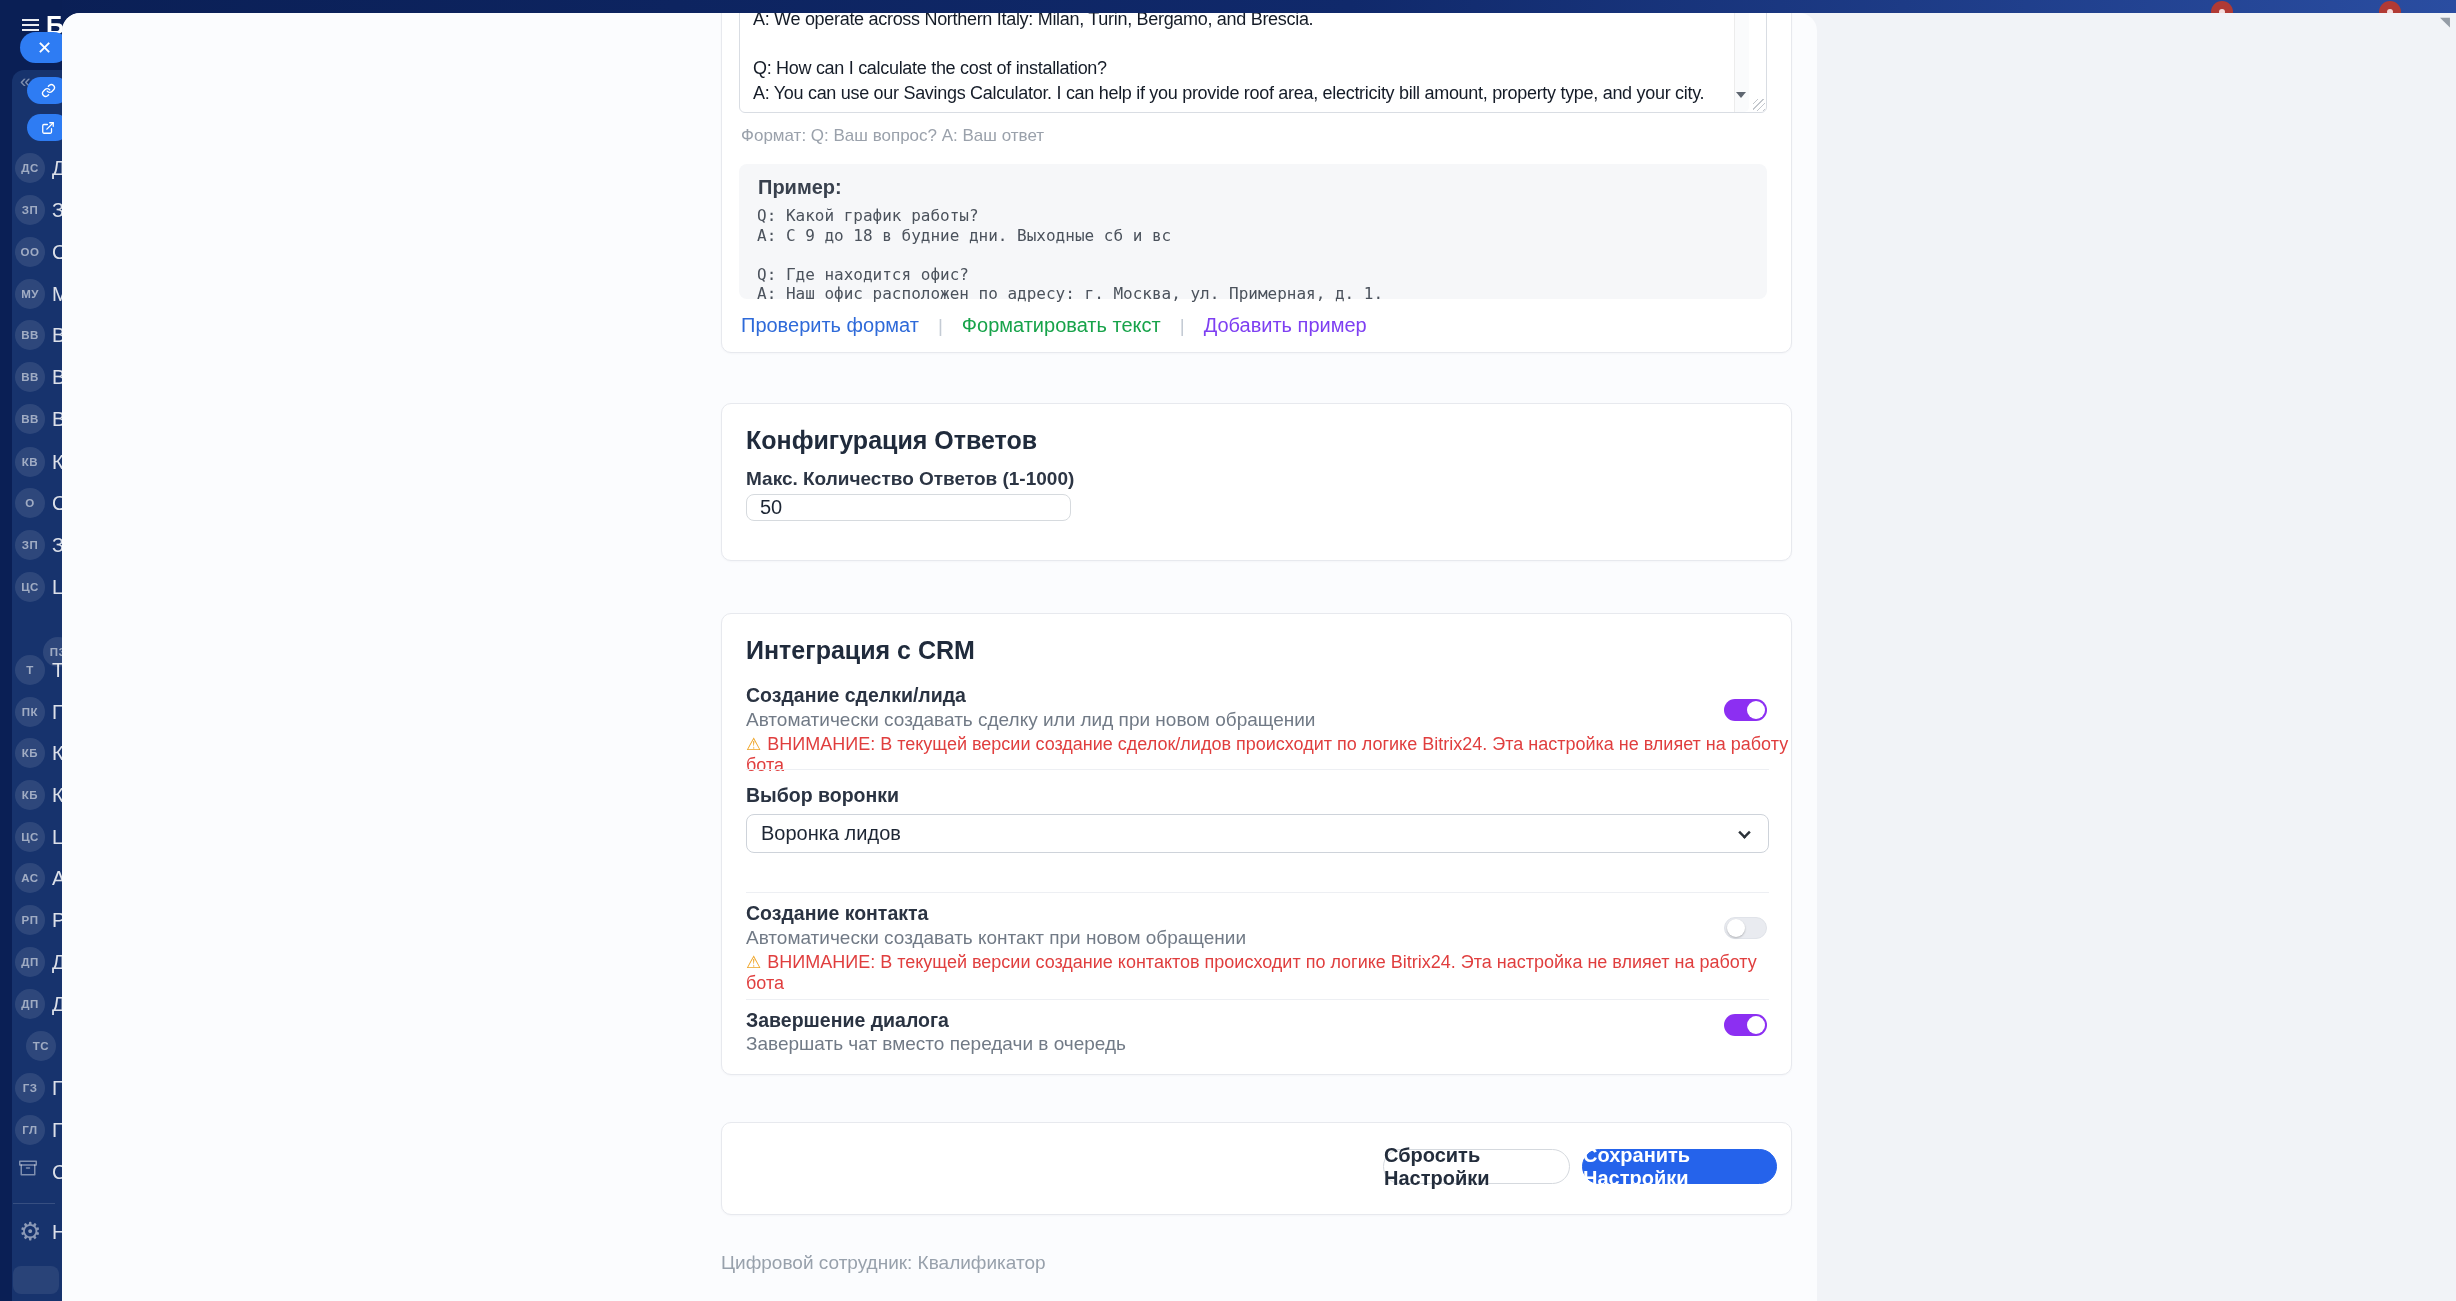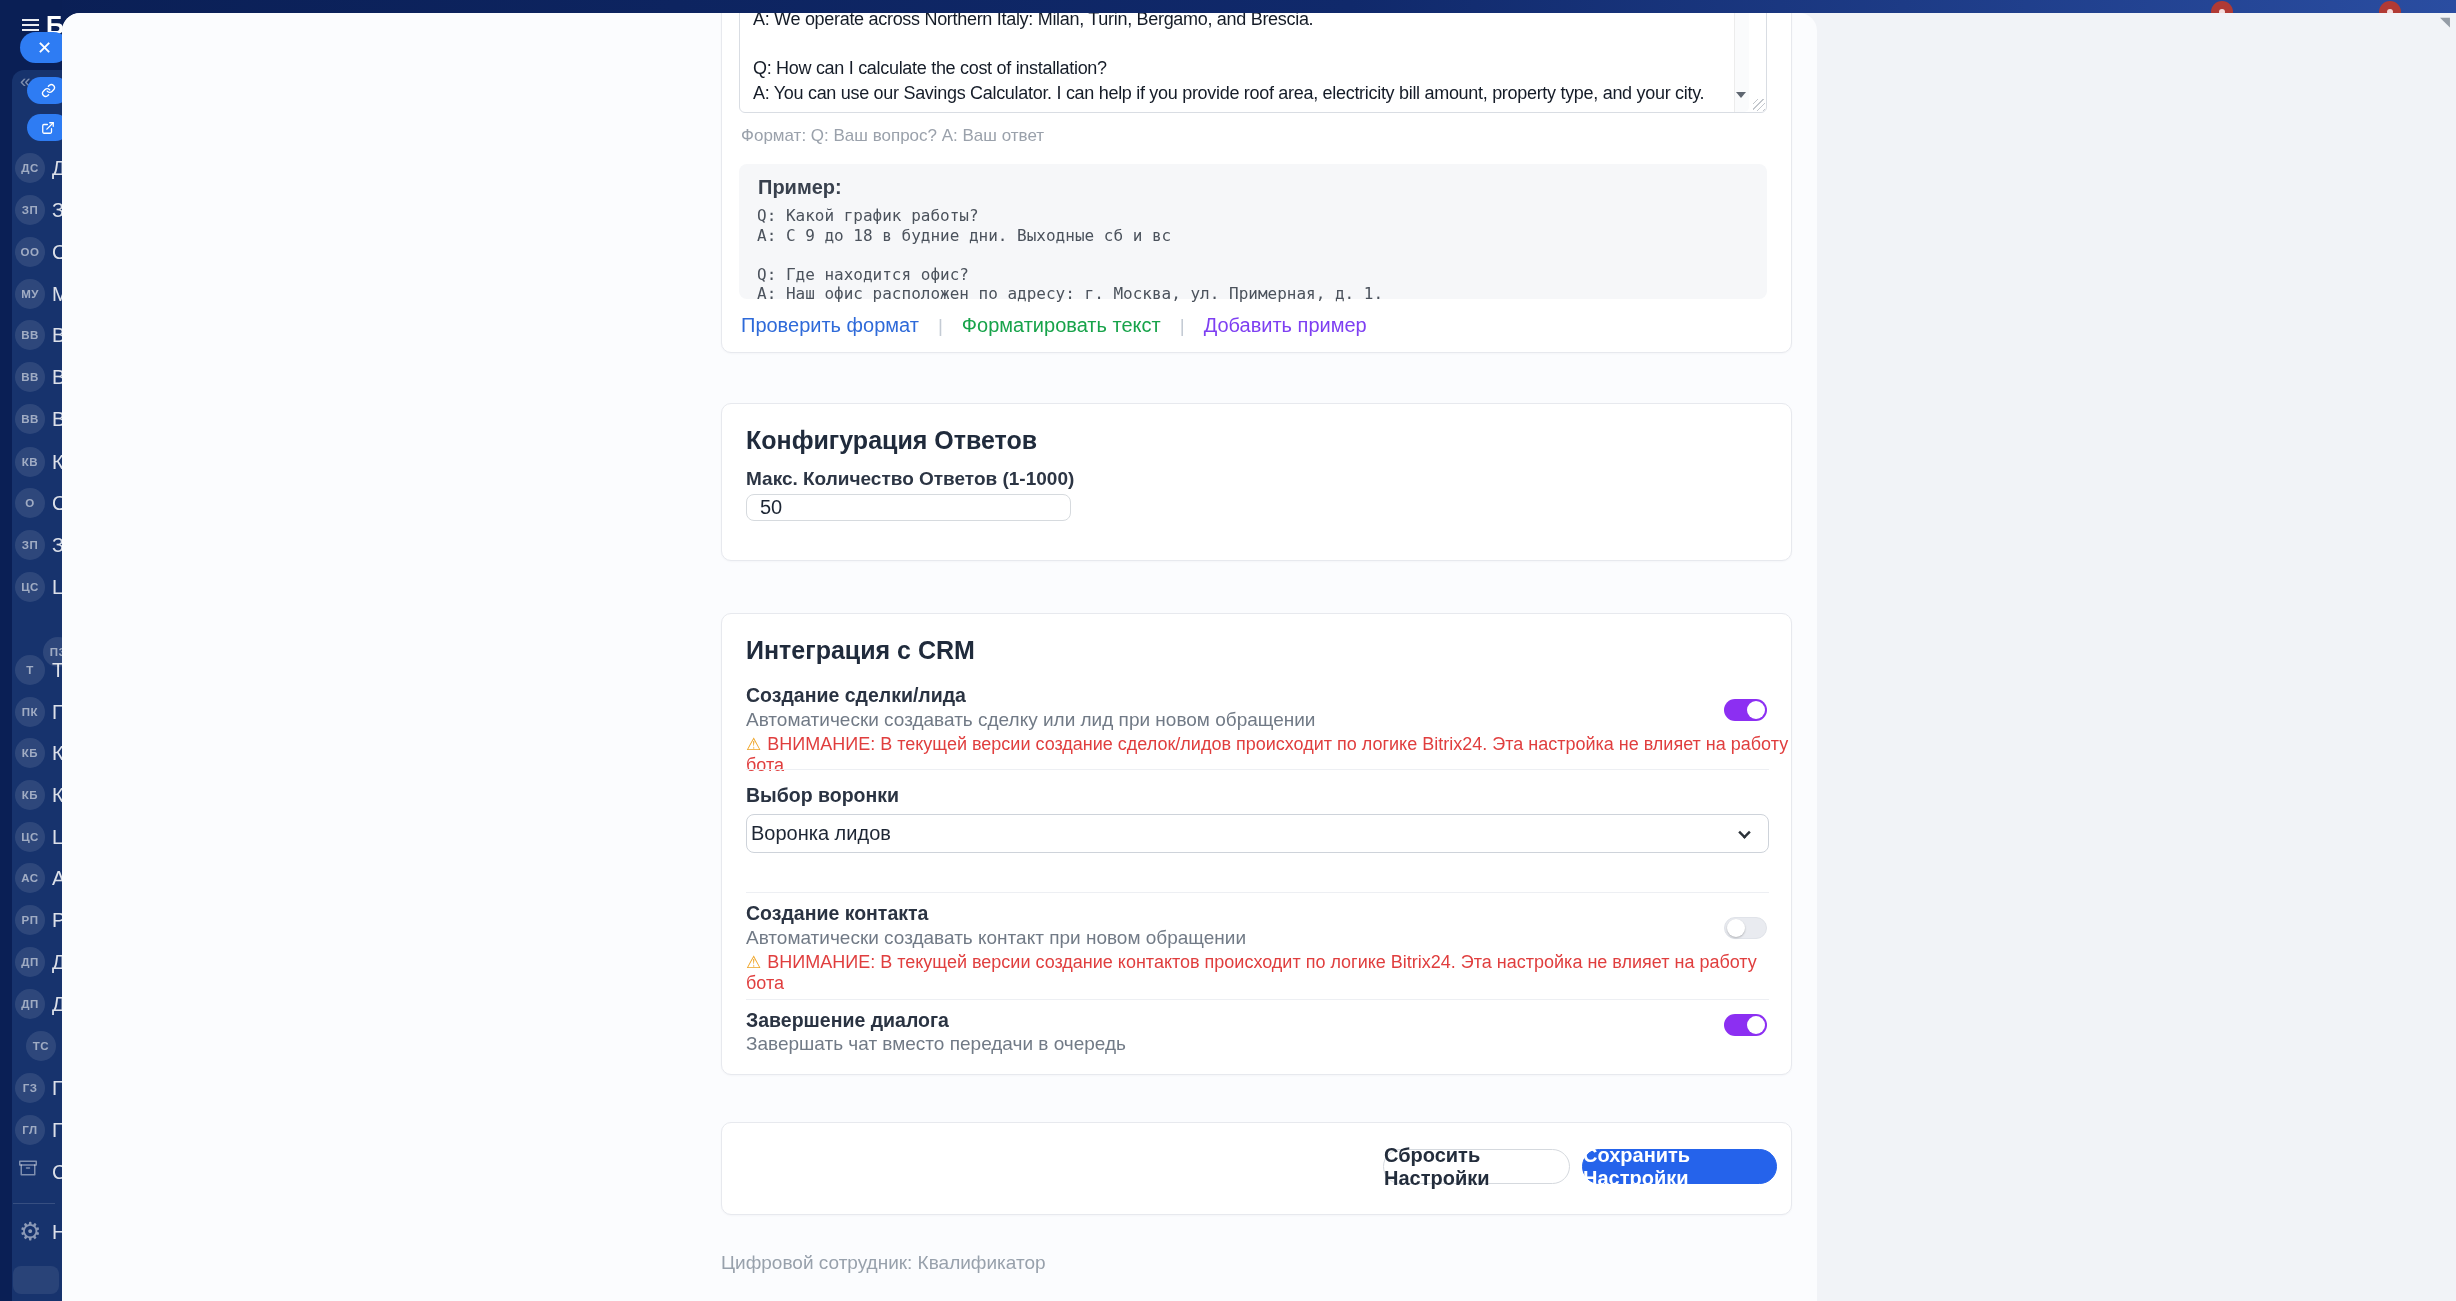--- a/index.html
+++ b/index.html
@@ -91,21 +91,21 @@
   .blk-warn .tri{color:#efa425;margin-right:6px;font-size:17px}
   .divider{position:absolute;left:24px;width:1023px;height:1px;background:#edeff3}
   .toggle{position:absolute;left:1002px;width:43px;height:22px;border-radius:999px;cursor:pointer}
   .toggle .knob{position:absolute;top:2px;width:18px;height:18px;border-radius:50%;background:#fff}
   .toggle.on{background:#8c2ff2}
   .toggle.on .knob{right:2px}
   .toggle.off{background:#e9ebf0;border:1px solid #e0e3e9}
   .toggle.off .knob{left:2px;top:1px;box-shadow:0 1px 2px rgba(0,0,0,.25)}
   .funnel-select{position:absolute;left:24px;top:200px;width:1023px;height:39px;background:#fff;
     border:1px solid #ced3da;border-radius:8px;font-size:20px;color:#1d2634;
-    display:flex;align-items:center;padding:0 4px;cursor:pointer}
+    display:flex;align-items:center;padding:0 14px;cursor:pointer}
   .chev{position:absolute;right:18px;top:12px;width:11px;height:11px;
     border-right:3px solid #2a3138;border-bottom:3px solid #2a3138;transform:rotate(45deg) scale(.8)}
 
   
   .btn{position:absolute;top:26px;height:35px;border-radius:20px;font-size:20px;font-weight:700;
     display:flex;align-items:center;justify-content:center;cursor:pointer;font-family:"Liberation Sans",sans-serif}
   .btn-reset{right:221px;width:187px;background:#fff;border:1px solid #d5d9de;color:#232d3c}
   .btn-save{right:14px;width:195px;background:#2563eb;border:1px solid #2563eb;color:#fff}
 
   .page-footer{position:absolute;left:659px;top:1239px;width:1071px;

